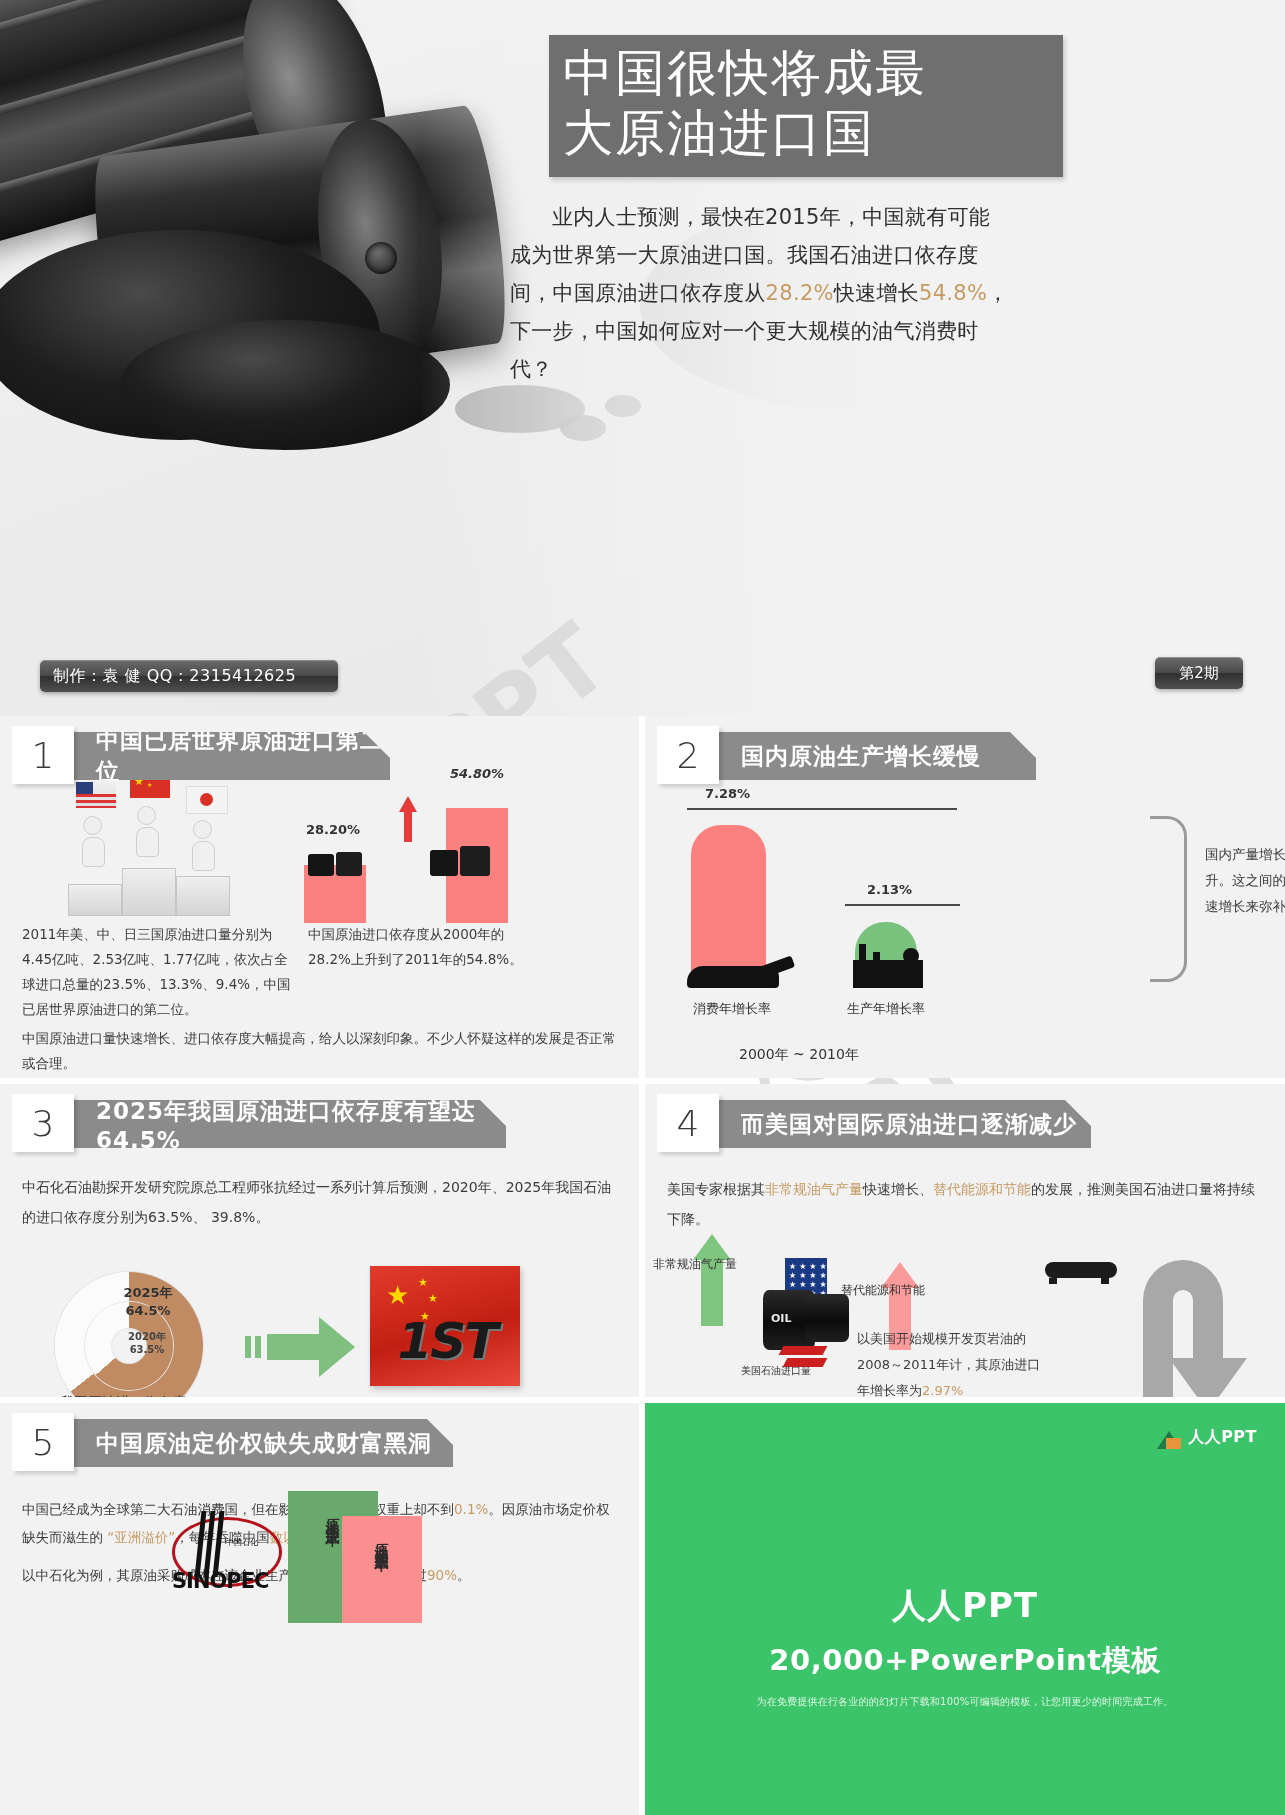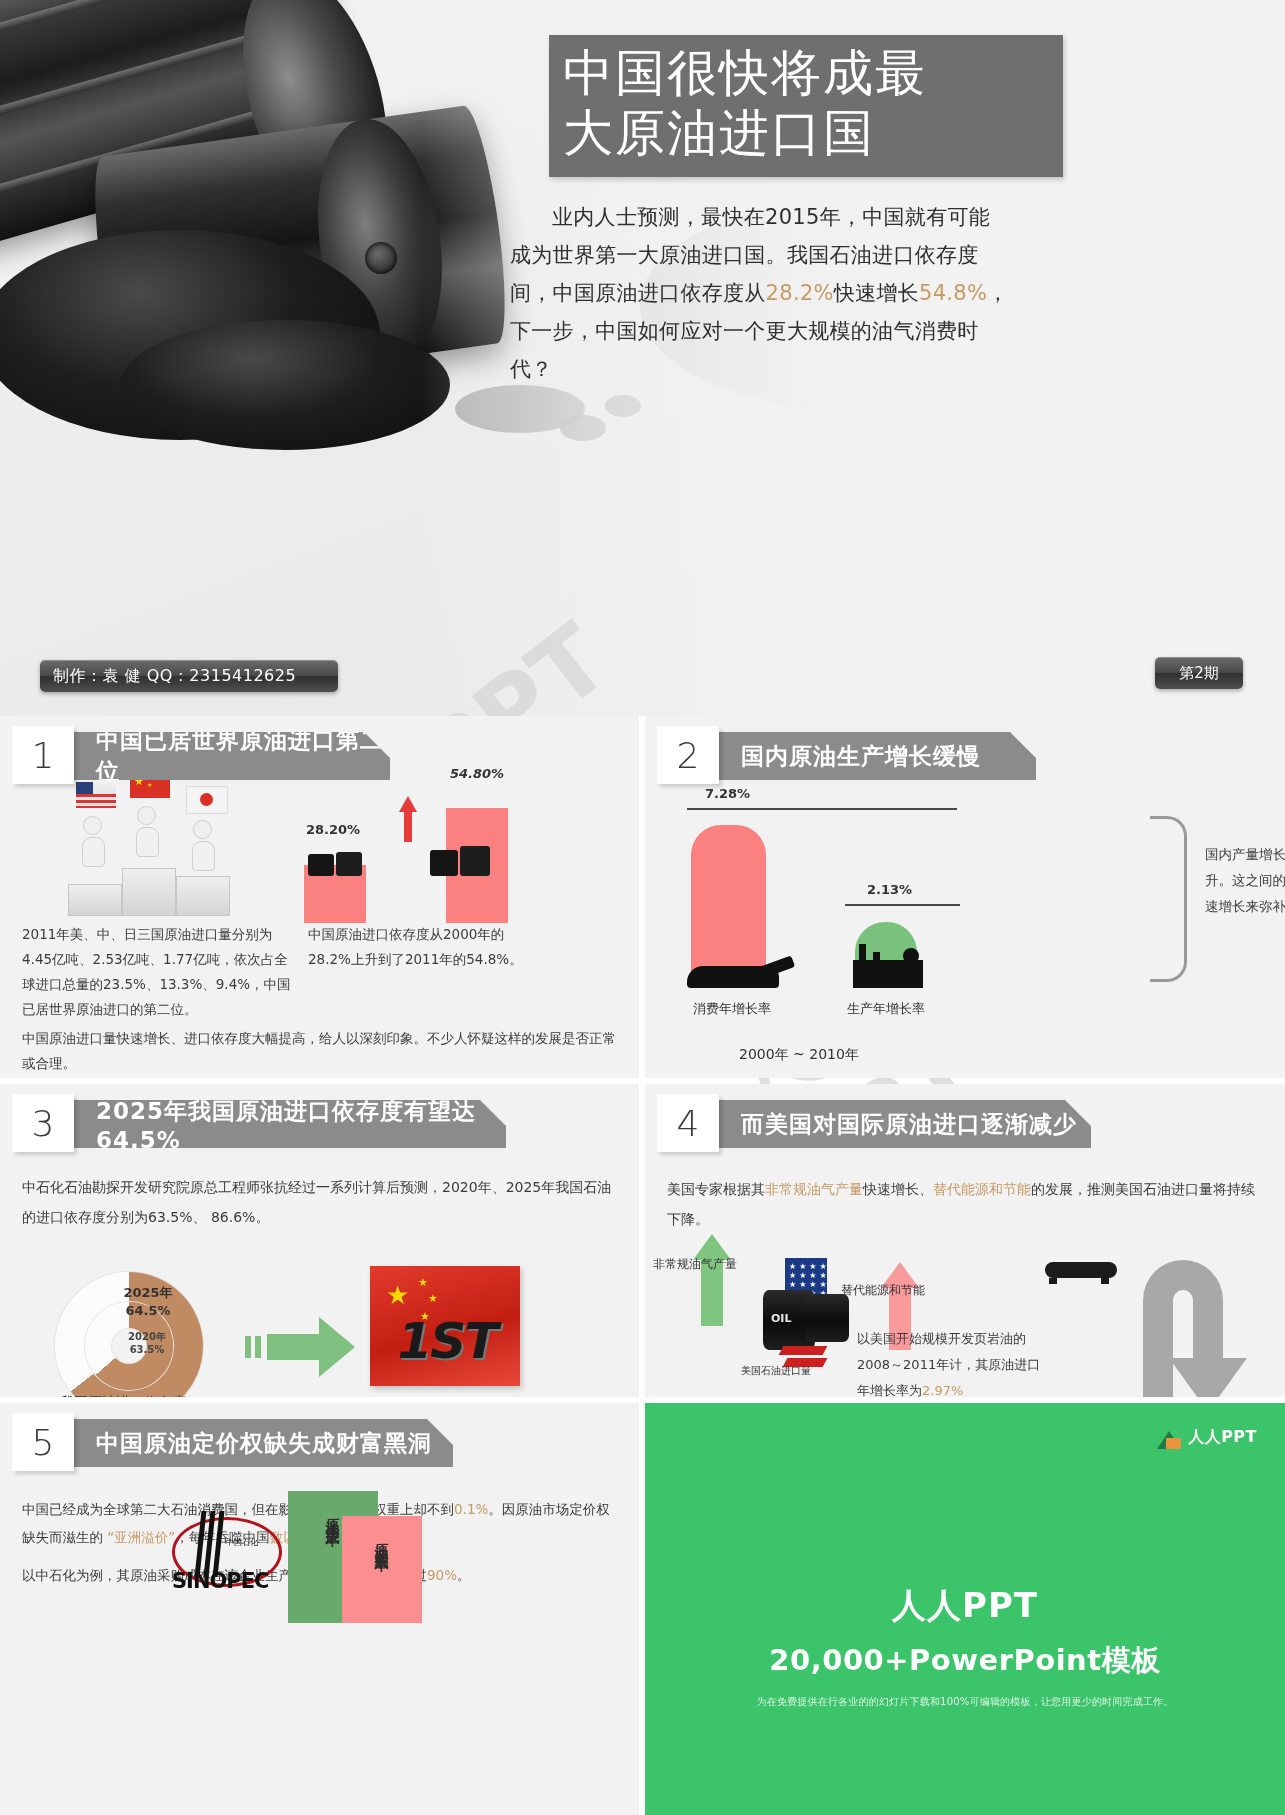--- a/index.html
+++ b/index.html
@@ -276,21 +276,21 @@
       </div>
     </div>
 
     <div class="panel p3">
       <div class="ph w3">
         <div class="num">3</div>
         <div class="bar">
             <span>2025年我国原油进口依存度有望达64.5%</span>
           </div>
       </div>
-      <div class="body-text" style="position:absolute;left:22px;top:88px;width:598px;font-size:14px;line-height:30px;">中石化石油勘探开发研究院原总工程师张抗经过一系列计算后预测，2020年、2025年我国石油的进口依存度分别为63.5%、 86.6%。</div>
+      <div class="body-text" style="position:absolute;left:22px;top:88px;width:598px;font-size:14px;line-height:30px;">中石化石油勘探开发研究院原总工程师张抗经过一系列计算后预测，2020年、2025年我国石油的进口依存度分别为63.5%、 39.8%。</div>
 
       <div style="position:absolute;left:0;top:150px;width:639px;height:160px;">
         <div class="donut">
             <div class="hole"></div>
           </div>
         <div class="dlab1">
           <div>2025年</div>
             <div>64.5%</div>
         </div>
         <div class="dlab2">

